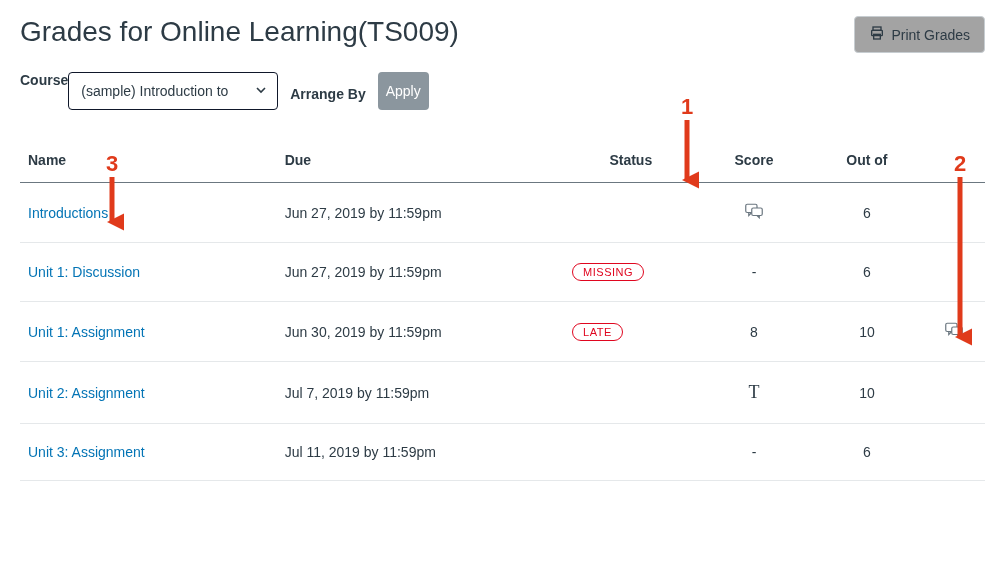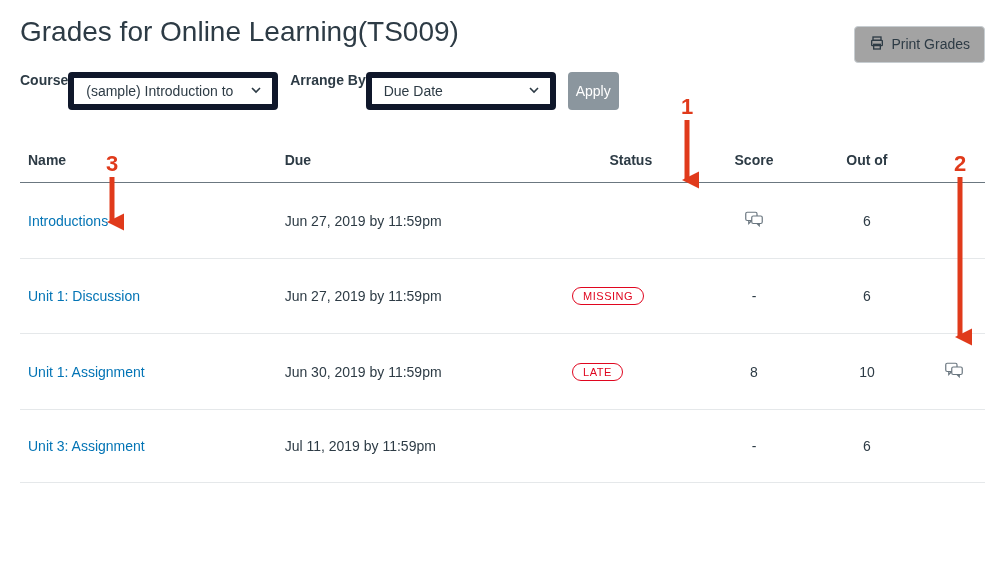--- a/index.html
+++ b/index.html
@@ -7,21 +7,21 @@
     margin: 0;
     padding: 16px 20px;
     font-family: -apple-system, "Helvetica Neue", Arial, sans-serif;
     color: #2d3b45;
     background: #fff;
     width: 1005px;
   }
   .header-row {
     display: flex;
     justify-content: space-between;
-    align-items: center;
+    align-items: flex-start;
   }
   h1.page-title {
     font-size: 28px;
     font-weight: 400;
     margin: 0 0 24px 0;
     color: #2d3b45;
   }
   .print-btn {
     border: 1px solid #c7cdd1;
     background: #a3a3a3;
@@ -40,21 +40,21 @@
     align-items: flex-end;
     margin-bottom: 32px;
   }
   .filter-block { display: flex; flex-direction: row; }
   .filter-label {
     font-size: 14px;
     font-weight: 700;
     margin-bottom: 8px;
   }
   .select {
-    border: 6px solid #0f172a;
+    border: 1px solid #0f172a;
     border-radius: 4px;
     height: 38px;
     padding: 0 36px 0 12px;
     font-size: 14px;
     color: #2d3b45;
     background: #fff;
     position: relative;
     display: flex;
     align-items: center;
     cursor: pointer;
@@ -82,21 +82,21 @@
   }
   table.grades thead th {
     text-align: left;
     font-weight: 700;
     font-size: 14px;
     padding: 10px 8px 14px 8px;
     border-bottom: 1px solid #6b7780;
     color: #2d3b45;
   }
   table.grades tbody td {
-    padding: 28px 8px;
+    padding: 20px 8px;
     border-bottom: 1px solid #e5e8ea;
     font-size: 14px;
     color: #2d3b45;
     vertical-align: middle;
   }
   .col-name   { width: 250px; }
   .col-due    { width: 280px; }
   .col-status { width: 130px; text-align: left; }
   .col-score  { width: 110px; text-align: center; }
   .col-outof  { width: 110px; text-align: center; }
@@ -162,28 +162,20 @@
         <span>(sample) Introduction to</span>
         <span class="chev">
           <svg width="12" height="12" viewBox="0 0 12 12">
               <path d="M2 4 L6 8 L10 4" fill="none" stroke="#2d3b45" stroke-width="1.6"></path>
             </svg>
         </span>
       </div>
     </div>
     <div class="filter-block">
       <span class="filter-label">Arrange By</span>
-      <div class="select" style="width:190px;">
-        <span>Due Date</span>
-        <span class="chev">
-          <svg width="12" height="12" viewBox="0 0 12 12">
-              <path d="M2 4 L6 8 L10 4" fill="none" stroke="#2d3b45" stroke-width="1.6"></path>
-            </svg>
-        </span>
-      </div>
     </div>
     <button class="apply-btn">Apply</button>
   </div>
 
   <table class="grades">
     <thead>
       <tr>
         <th class="col-name">Name</th>
         <th class="col-due">Due</th>
         <th class="col-status">Status</th>
@@ -221,20 +213,28 @@
           <td class="col-score">8</td>
           <td class="col-outof">10</td>
           <td class="col-extra"><span class="chat-icon"><svg viewBox="0 0 24 20" fill="none" stroke="#6b7780" stroke-width="1.6">
                 <rect x="1" y="1" width="15" height="11" rx="2"></rect>
                 <path d="M5 12 L5 16 L9 12"></path>
                 <rect x="9" y="6" width="14" height="10" rx="2" fill="#fff"></rect>
                 <path d="M19 16 L19 19 L16 16"></path>
               </svg></span></td>
         </tr>
         <tr>
+          <td class="col-name"><a class="assign-link">Unit 2: Assignment</a></td>
+          <td class="col-due">Jul 7, 2019 by 11:59pm</td>
+          <td class="col-status"></td>
+          <td class="col-score"><span class="score-t">T</span></td>
+          <td class="col-outof">10</td>
+          <td class="col-extra"></td>
+        </tr>
+        <tr>
           <td class="col-name"><a class="assign-link">Unit 3: Assignment</a></td>
           <td class="col-due">Jul 11, 2019 by 11:59pm</td>
           <td class="col-status"></td>
           <td class="col-score">-</td>
           <td class="col-outof">6</td>
           <td class="col-extra"></td>
         </tr>
       </tbody>
   </table>
 

